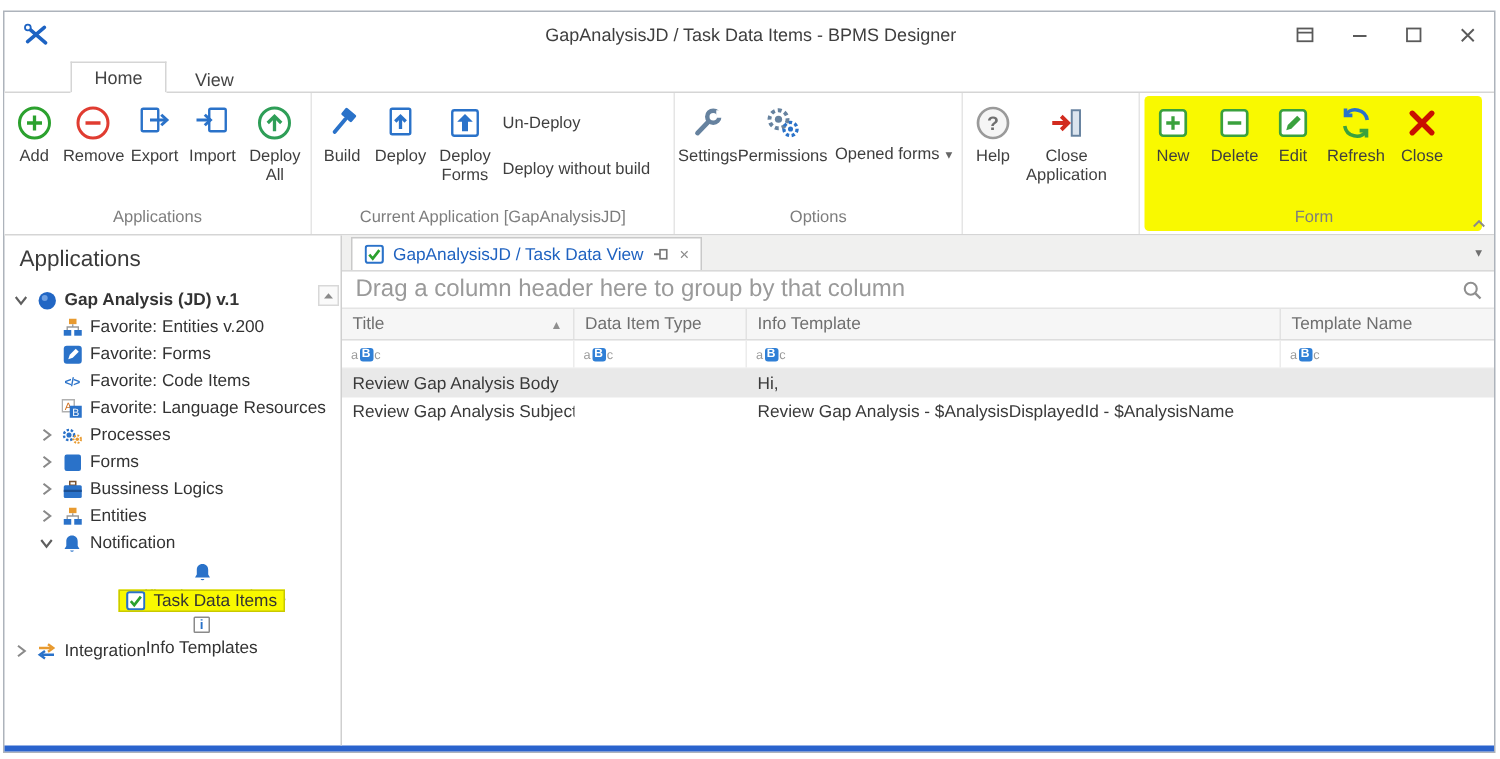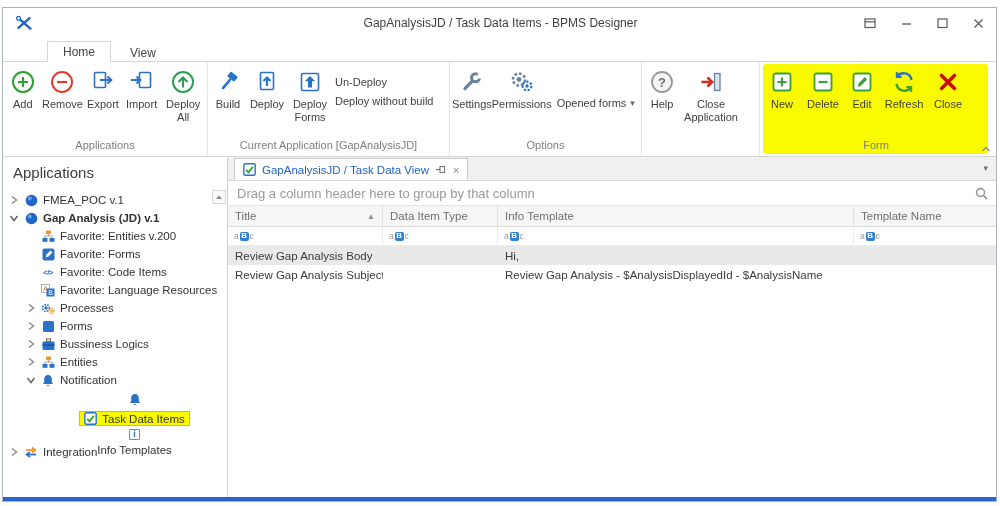--- a/index.html
+++ b/index.html
@@ -22,21 +22,21 @@
   .tabrow { height:23px; display:flex; align-items:flex-end; padding-left:14px; gap:4px; flex:0 0 auto; }
   .rtab { font-size:12px; color:#444; padding:3px 15px 2px; position:relative; top:1px; }
   .rtab.active { background:#fff; border:1px solid #d5d5d5; border-bottom:1px solid #fff; z-index:3;margin-left:30px; }
   
   .ribbon { border-top:1px solid #d5d5d5; border-bottom:1px solid #d5d5d5; height:96px; display:flex; background:#fff; position:relative; flex:0 0 auto; }
   .rgroup { display:flex; flex-direction:column; border-right:1px solid #e5e5e5; position:relative; }
   .rgroup-body { flex:1; display:flex; padding:5px 2px 0; position:relative; z-index:1; }
   .rgroup-label { height:17px; text-align:center; font-size:11px; color:#7d7d7d; position:relative; z-index:1; }
   .rbtn { display:flex; flex-direction:column; align-items:center; gap:3px; font-size:11px; color:#3f3f3f; text-align:center; line-height:1.15; padding-top:2px; }
   .ric { height:26px; display:flex; align-items:center; justify-content:center; }
-  .small-links { display:flex; flex-direction:column; margin-left:3px; padding-top:9px; gap:7px; font-size:11px; color:#3f3f3f; white-space:nowrap; }
+  .small-links { display:flex; flex-direction:column; margin-left:3px; padding-top:9px; gap:19px; font-size:11px; color:#3f3f3f; white-space:nowrap; }
   .dd { align-self:center; font-size:11px; color:#3f3f3f; margin:0 5px; display:flex; gap:4px; align-items:center; white-space:nowrap; }
   .caret { font-size:9px; color:#666; }
   .g-apps { width:205px; } .g-cur { width:242px; } .g-opt { width:192px; } .g-help { width:118px; } .g-form { width:232px; border-right:none; }
   .form-hl { position:absolute; left:3px; top:2px; right:4px; bottom:2px; background:#f9f900; border-radius:3px; z-index:0; }
   .ribbon-collapse { position:absolute; right:5px; bottom:3px; display:flex; }
   
   .content { flex:1; display:flex; min-height:0; }
   .sidebar { width:225px; border-right:1px solid #cfcfcf; display:flex; flex-direction:column; position:relative; }
   .sidebar-title { font-size:15px; color:#3b3b3b; padding:7px 10px 6px; }
   .tree { flex:1; overflow:hidden; padding-top:4px; }
@@ -48,21 +48,21 @@
   .code-glyph { font-size:8px; font-weight:bold; color:#2a72c9; letter-spacing:-0.5px; }
   .info-box { width:11px; height:11px; border:1px solid #8a8a8a; border-radius:1px; font-size:9px; color:#2a72c9; font-weight:bold; display:flex; align-items:center; justify-content:center; line-height:1; background:#fff; }
   .hl-item { background:#f9f900; border:1px solid #c9c900; padding:0 4px 0 2px; display:flex; align-items:center; gap:4px; height:16px; }
   .sb-scrollbtn { position:absolute; right:1px; top:33px; width:14px; height:14px; border:1px solid #d8d8d8; background:#fafafa; display:flex; align-items:center; justify-content:center; }
   
   .main { flex:1; display:flex; flex-direction:column; min-width:0; }
   .tabstrip { height:24px; background:#f0f0ef; border-bottom:1px solid #d9d9d9; display:flex; align-items:flex-end; padding-left:6px; position:relative; flex:0 0 auto; }
   .doc-tab { height:22px; background:#fff; border:1px solid #c9c9c9; border-bottom:none; display:flex; align-items:center; gap:6px; padding:0 8px; font-size:11.5px; color:#1f62c0; }
   .tclose { color:#8a8a8a; font-size:11px; }
   .ts-caret { position:absolute; right:8px; top:6px; color:#707070; font-size:9px; }
-  .groupbar { height:25px; border-bottom:1px solid #e4e4e4; display:flex; align-items:center; padding:0 9px; font-size:13px; color:#9a9a9a; position:relative; flex:0 0 auto; }
+  .groupbar { height:25px; border-bottom:1px solid #e4e4e4; display:flex; align-items:center; padding:0 9px; font-size:16px; color:#9a9a9a; position:relative; flex:0 0 auto; }
   .search { position:absolute; right:8px; top:6px; display:flex; }
   .grid-header { height:21px; display:flex; background:#f6f6f6; border-bottom:1px solid #dddddd; font-size:11.5px; color:#6f6f6f; flex:0 0 auto; }
   .gh-cell { display:flex; align-items:center; padding:0 7px; border-right:1px solid #e2e2e2; overflow:hidden; white-space:nowrap; }
   .sort { margin-left:auto; font-size:8px; color:#8f8f8f; padding-left:4px; }
   .filter-row { height:19px; display:flex; border-bottom:1px solid #ececec; flex:0 0 auto; }
   .fr-cell { display:flex; align-items:center; padding:0 6px; border-right:1px solid #ececec; }
   .fi { display:flex; align-items:center; font-size:8.5px; color:#9a9a9a; line-height:1; }
   .fi-b { background:#2f7fd6; color:#fff; border-radius:2px; padding:0.5px 1.5px; font-size:8px; margin:0 1px; font-weight:bold; }
   .grid-row { height:19px; display:flex; flex:0 0 auto; }
   .grid-row.selected { background:#e9e9e9; }
@@ -326,34 +326,20 @@
         </svg>
       </span>
   </div>
 
   <div class="content">
 
     <div class="sidebar">
       <div class="sidebar-title">Applications</div>
       <div class="tree">
 
-        <div class="ti lvl0">
-          <span class="exp">
-              <svg width="10" height="10">
-                <path d="M3 1.5L7.5 5 3 8.5" fill="none" stroke="#8a8a8a" stroke-width="1.4"></path>
-              </svg>
-            </span>
-          <span class="tic">
-              <svg width="13" height="13">
-                <circle cx="6.5" cy="6.5" r="5.8" fill="#2166c4"></circle>
-                <circle cx="4.8" cy="4.6" r="2" fill="#6fa0e2"></circle>
-              </svg>
-            </span>
-          <span>FMEA_POC v.1</span>
-        </div>
 
 
         <div class="ti lvl0">
           <span class="exp">
               <svg width="10" height="10">
                 <path d="M1.5 3L5 7.5 8.5 3" fill="none" stroke="#5f5f5f" stroke-width="1.4"></path>
               </svg>
             </span>
           <span class="tic">
               <svg width="13" height="13">

